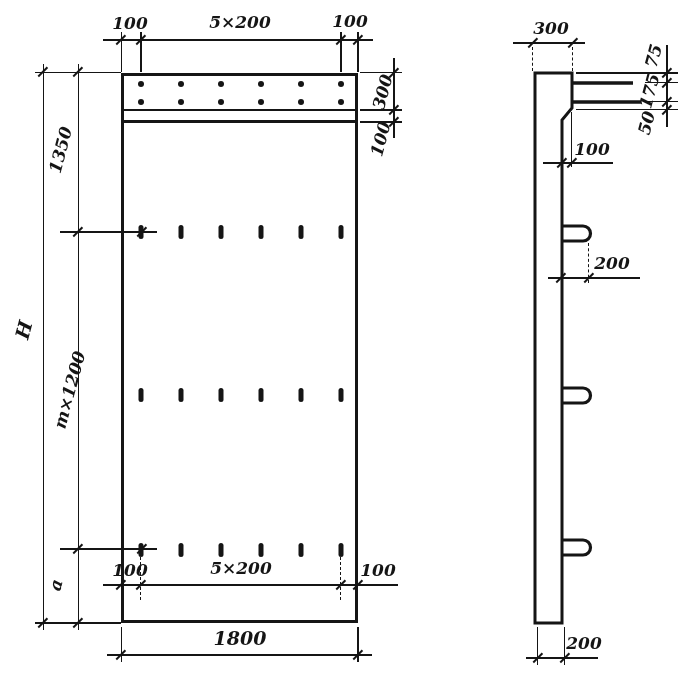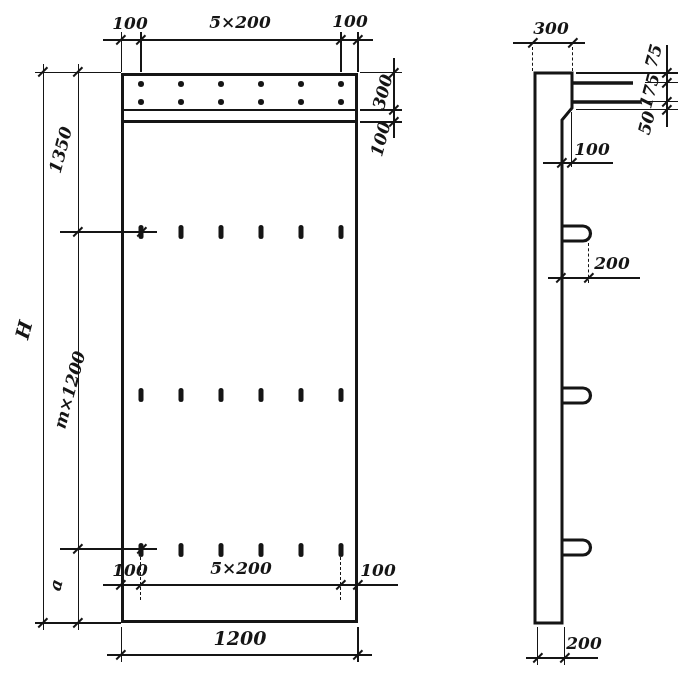--- a/index.html
+++ b/index.html
@@ -115,21 +115,21 @@
     <div class="tick" style="left:358px;top:585px;"></div>
     <div class="dim" style="left:130px;top:570px;">100</div>
     <div class="dim" style="left:241px;top:568px;">5×200</div>
     <div class="dim" style="left:378px;top:570px;">100</div>
 
     <div class="ln" style="left:107px;top:654.4px;width:265px;height:1.6px;"></div>
     <div class="ln" style="left:120.5px;top:627px;width:1.6px;height:35px;"></div>
     <div class="ln" style="left:357px;top:627px;width:1.6px;height:35px;"></div>
     <div class="tick" style="left:121px;top:655px;"></div>
     <div class="tick" style="left:358px;top:655px;"></div>
-    <div class="dim big" style="left:240px;top:638px;">1200</div>
+    <div class="dim big" style="left:240px;top:638px;">1800</div>
   </div>
 
   <div>
     <svg style="left:500px;top:60px;" width="200" height="610" viewBox="0 0 200 610">
       <path d="M35,13 H72 V48 L62,60 V563 H35 Z" fill="#ffffff" stroke="#151515" stroke-width="3" stroke-linejoin="miter"></path>
       <line x1="73" y1="23" x2="133" y2="23" stroke="#151515" stroke-width="3.5"></line>
       <line x1="73" y1="42" x2="141" y2="42" stroke="#151515" stroke-width="3.5"></line>
       <path d="M62,166 h21 a7.5,7.5 0 0 1 0,15 h-21" fill="none" stroke="#151515" stroke-width="3.2"></path>
       <path d="M62,328 h21 a7.5,7.5 0 0 1 0,15 h-21" fill="none" stroke="#151515" stroke-width="3.2"></path>
       <path d="M62,480 h21 a7.5,7.5 0 0 1 0,15 h-21" fill="none" stroke="#151515" stroke-width="3.2"></path>

